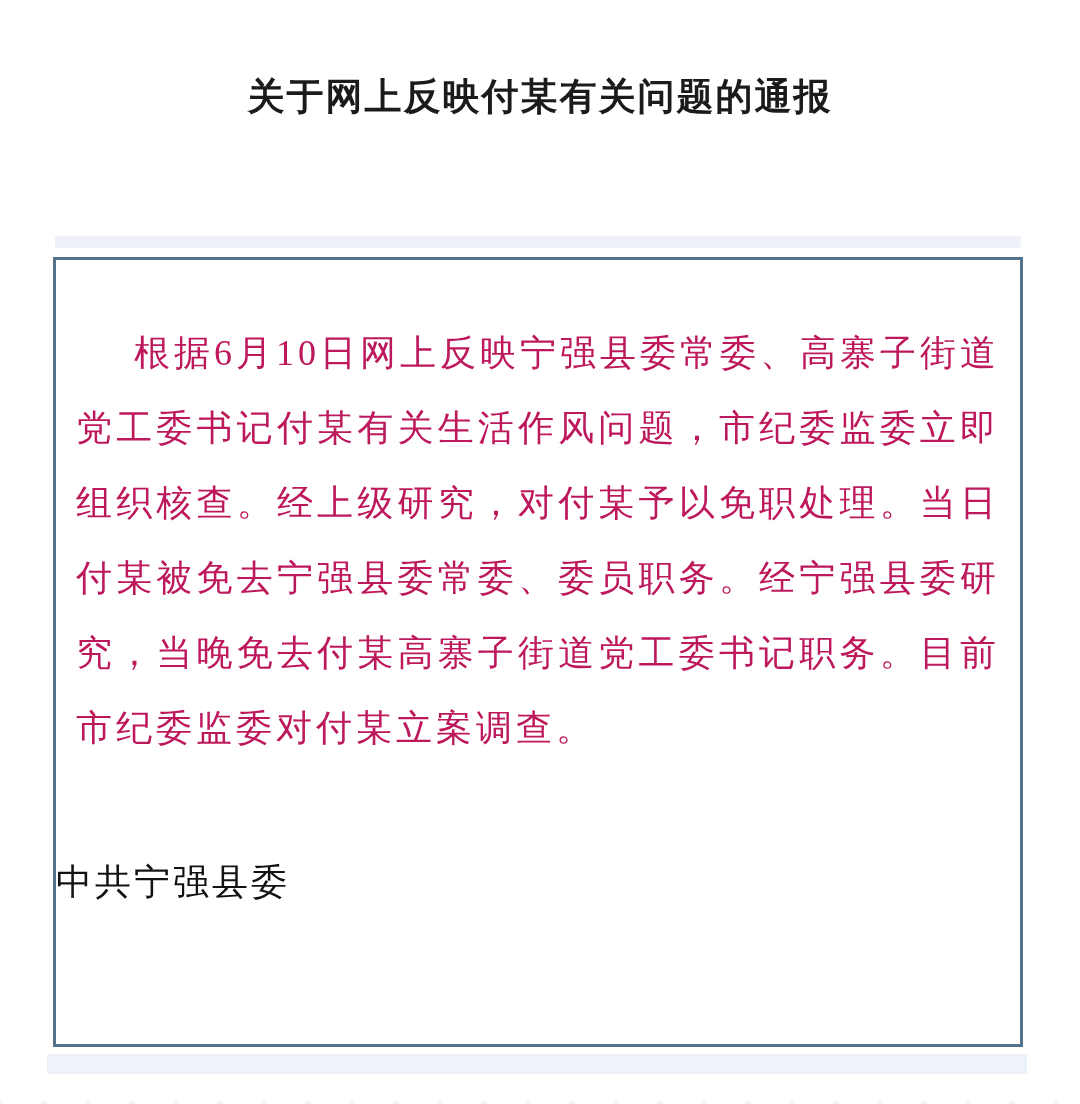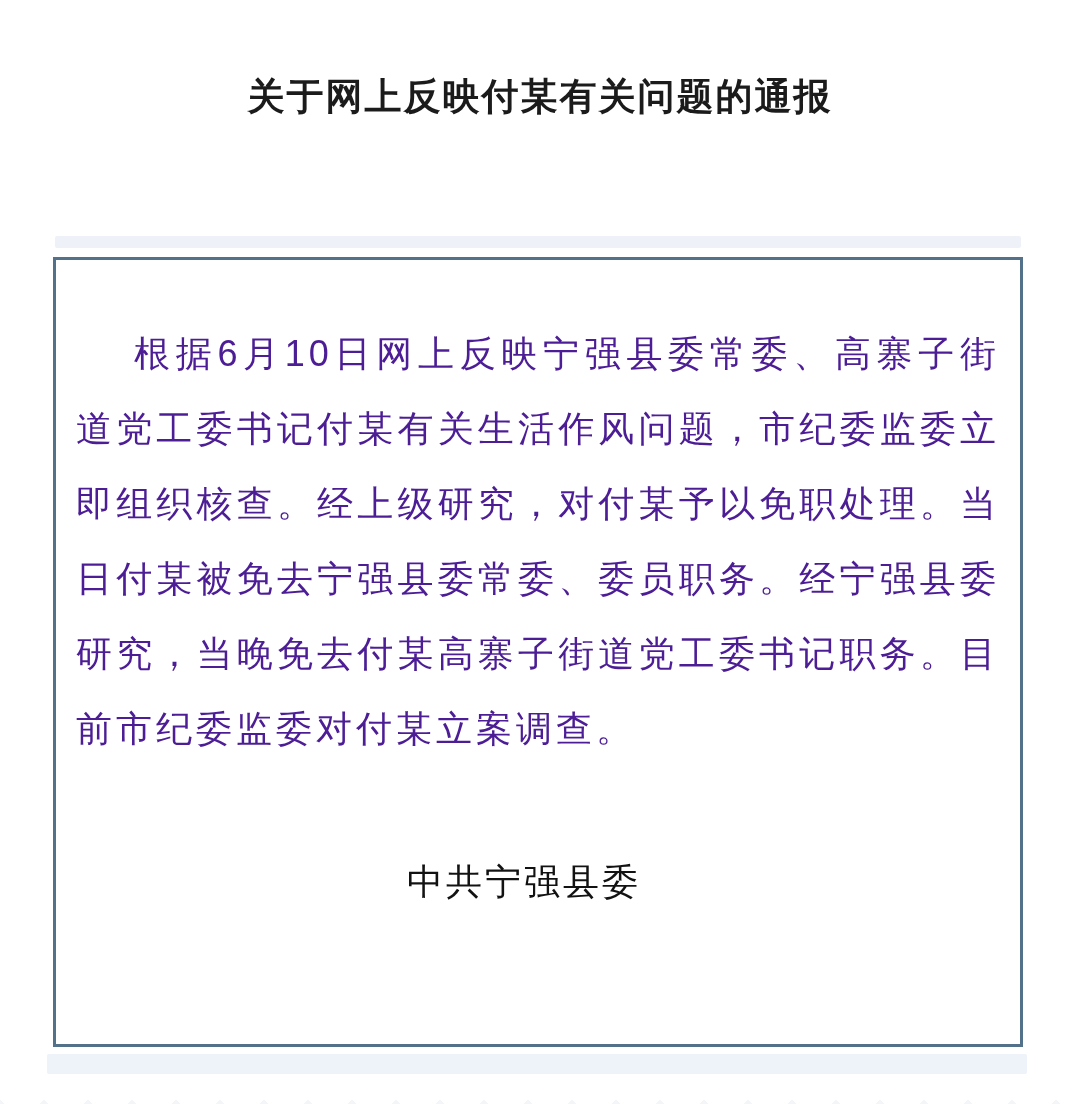--- a/index.html
+++ b/index.html
@@ -38,28 +38,29 @@
     width: 970px;
     height: 790px;
     border: 3px solid #54718a;
     background: #ffffff;
   }
   .notice-body {
     margin: 56px 20px 0 20px;
     font-size: 36px;
     line-height: 75px;
     letter-spacing: 4px;
-    color: #4c1d95;
+    color: #be185d;
     text-align: justify;
     text-indent: 58px;
+    font-family: Liberation Serif, serif;
   }
   .signoff {
     margin-top: 78px;
     padding-right: 28px;
-    text-align: center;
+    text-align: left;
     font-size: 36px;
     line-height: 75px;
     letter-spacing: 3px;
     color: #121212;
   }
   .bottom-band {
     position: absolute;
     left: 47px;
     top: 1043px;
     width: 980px;

